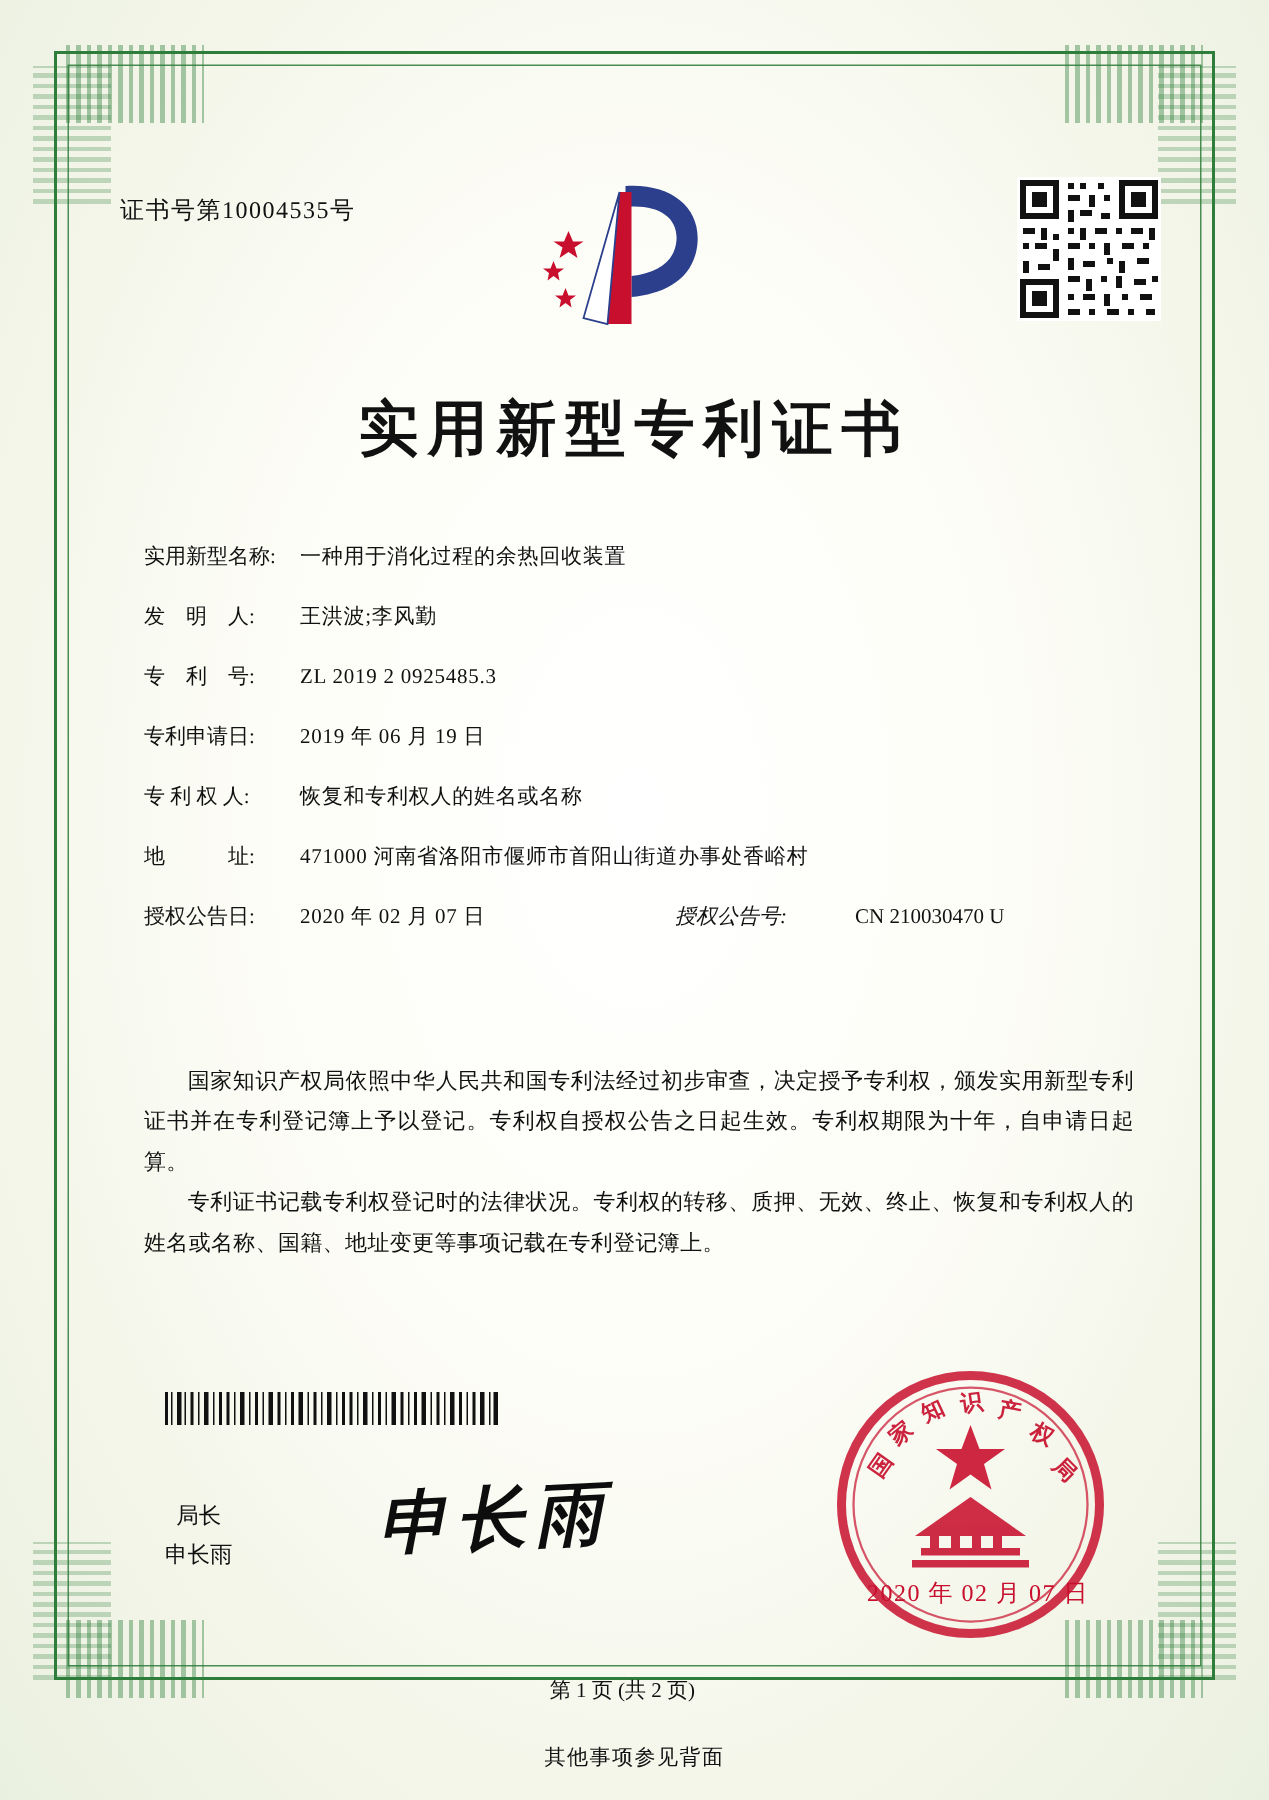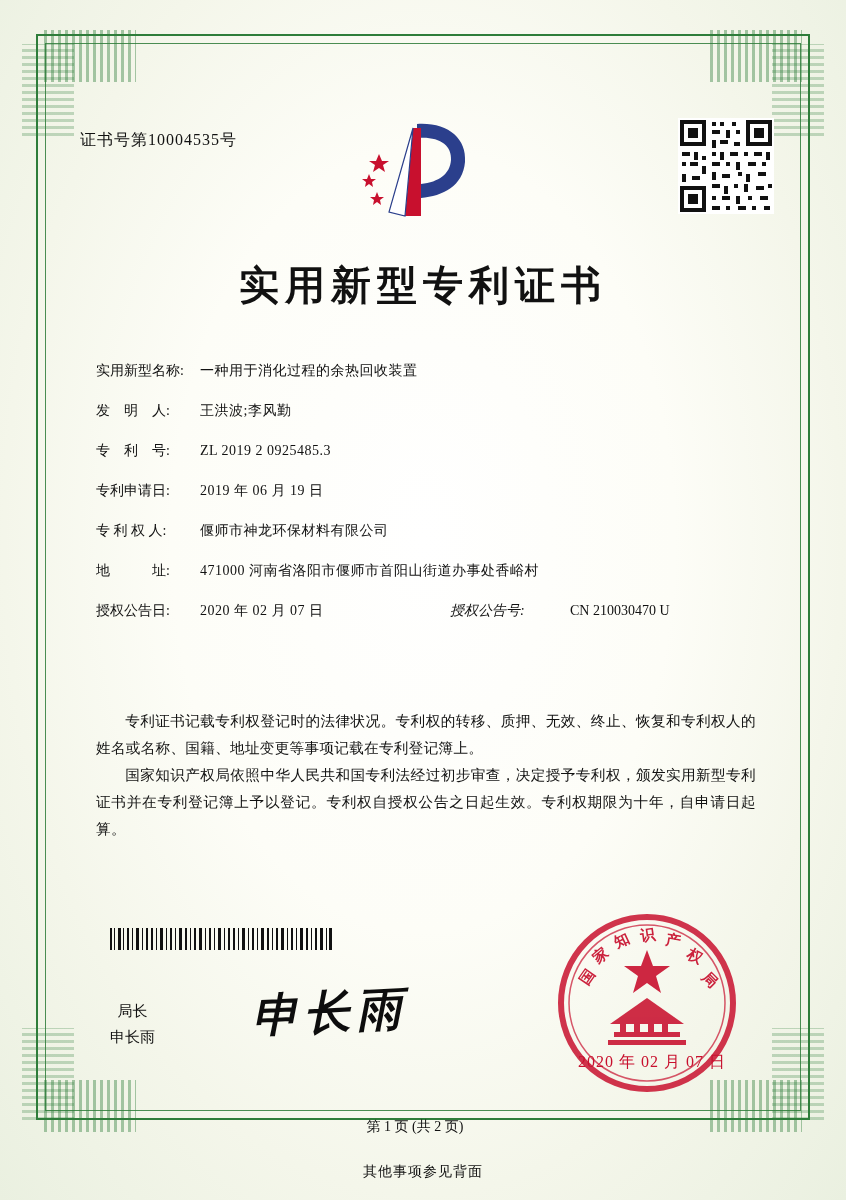--- a/index.html
+++ b/index.html
@@ -311,37 +311,37 @@
     <div class="field-row">
       <div class="field-label">专　利　号:</div>
       <div class="field-value">ZL 2019 2 0925485.3</div>
     </div>
     <div class="field-row">
       <div class="field-label">专利申请日:</div>
       <div class="field-value">2019 年 06 月 19 日</div>
     </div>
     <div class="field-row">
       <div class="field-label">专 利 权 人:</div>
-      <div class="field-value">偃师市神龙环保材料有限公司</div>
+      <div class="field-value">恢复和专利权人的姓名或名称</div>
     </div>
     <div class="field-row">
       <div class="field-label">地　　　址:</div>
       <div class="field-value">471000 河南省洛阳市偃师市首阳山街道办事处香峪村</div>
     </div>
     <div class="field-row dual">
       <div class="field-label">授权公告日:</div>
       <div class="field-value">2020 年 02 月 07 日</div>
       <div class="field-label2">授权公告号:</div>
       <div class="field-value2">CN 210030470 U</div>
     </div>
   </div>
 
   <div class="body-text">
+    <p>国家知识产权局依照中华人民共和国专利法经过初步审查，决定授予专利权，颁发实用新型专利证书并在专利登记簿上予以登记。专利权自授权公告之日起生效。专利权期限为十年，自申请日起算。</p>
     <p>专利证书记载专利权登记时的法律状况。专利权的转移、质押、无效、终止、恢复和专利权人的姓名或名称、国籍、地址变更等事项记载在专利登记簿上。</p>
-    <p>国家知识产权局依照中华人民共和国专利法经过初步审查，决定授予专利权，颁发实用新型专利证书并在专利登记簿上予以登记。专利权自授权公告之日起生效。专利权期限为十年，自申请日起算。</p>
   </div>
 
   <div class="barcode">
     <svg viewBox="0 0 222 22" width="222" height="22" preserveAspectRatio="none">
       <g fill="#111">
         <rect x="0" y="0" width="2" height="22"></rect>
           <rect x="4" y="0" width="1" height="22"></rect>
         <rect x="8" y="0" width="3" height="22"></rect>
           <rect x="13" y="0" width="1" height="22"></rect>
         <rect x="17" y="0" width="2" height="22"></rect>

